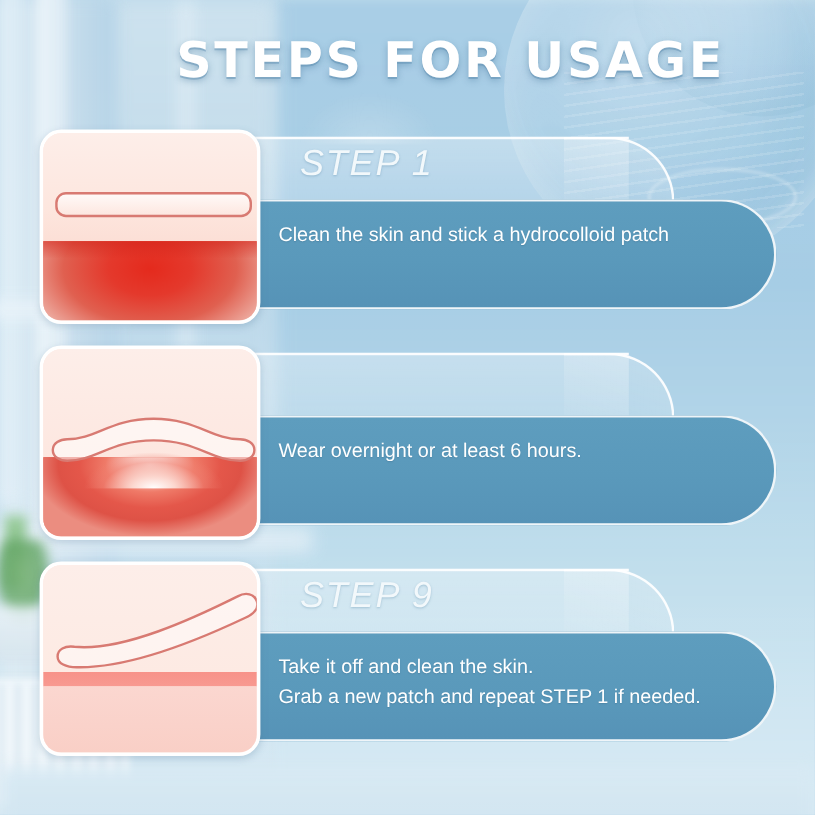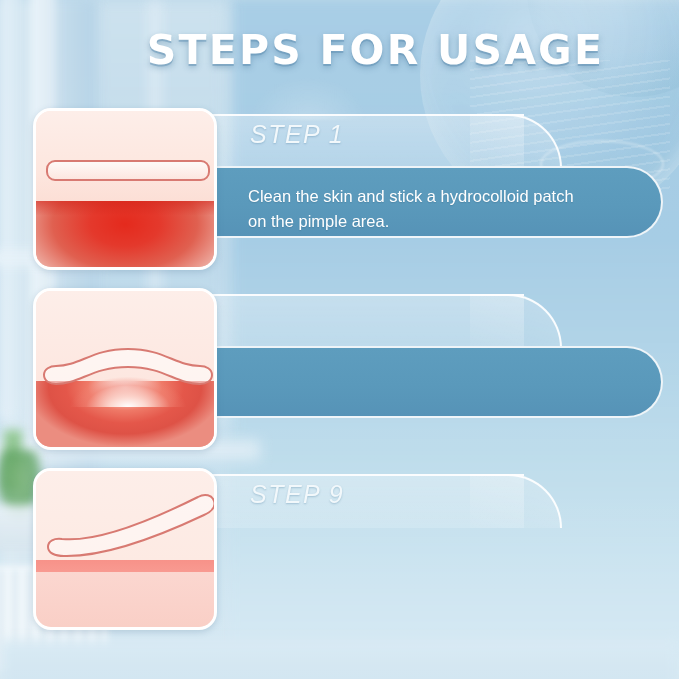--- a/index.html
+++ b/index.html
@@ -97,28 +97,28 @@
     position:absolute;left:470px;top:14px;width:92px;height:54px;
     border-top:2px solid rgba(255,255,255,.92);
     border-right:2px solid rgba(255,255,255,.92);
     border-top-right-radius:56px;
     background:linear-gradient(200deg, rgba(255,255,255,.26), rgba(255,255,255,.05));
     box-sizing:border-box;
   }
   .tab-label{
     position:absolute;left:250px;top:20px;
     font-family:"Liberation Sans", sans-serif;
-    font-style:italic;font-weight:normal;font-size:25px;letter-spacing:1.5px;
+    font-style:italic;font-weight:normal;font-size:30px;letter-spacing:1.5px;
     color:#f2f8fb;
     text-shadow:0 1px 2px rgba(70,120,155,.35);
   }
 
   
   .body-card{
-    position:absolute;left:136px;top:66px;width:527px;height:72px;
+    position:absolute;left:120px;top:66px;width:527px;height:92px;
     background:linear-gradient(180deg,#5e9dbe 0%, #5a99bb 55%, #5693b7 100%);
     border-radius:0 46px 46px 0;
     border:2px solid rgba(255,255,255,.9);
     border-left:none;
     box-sizing:border-box;
   }
   .body-text{
     position:absolute;left:112px;top:16px;width:400px;
     font-family:"Liberation Sans", sans-serif;
     font-size:16.5px;line-height:25px;color:#ffffff;
@@ -207,55 +207,61 @@
   </div>
 
   <div class="title">STEPS FOR USAGE</div>
 
   <div class="step step-1">
     <div class="tab"></div>
     <div class="tab-curve"></div>
     <div class="body-card">
       <div class="body-text">
         <div>Clean the skin and stick a hydrocolloid patch</div>
-        <div>on the pimple area.</div>
       </div>
     </div>
     <div class="tab-label">STEP 1</div>
 
     <div class="panel">
       <div class="skin-top"></div>
       <div class="skin-bottom s1-bottom"></div>
       <div class="s1-patch"></div>
     </div>
   </div>
 
   <div class="step step-2">
     <div class="tab"></div>
     <div class="tab-curve"></div>
     <div class="body-card">
       <div class="body-text">
+        <div>Wear overnight or at least 6 hours.</div>
       </div>
     </div>
 
     <div class="panel">
       <div class="skin-top s2-top"></div>
       <div class="skin-bottom s2-bottom"></div>
       <div class="s2-bump"></div>
       <div class="s2-patch">
         <svg width="176" height="42" viewBox="0 0 176 42">
           <path d="M4 32 C4 26 10 23 16 23 C40 23 52 6 88 6 C124 6 136 23 160 23 C166 23 172 26 172 32 C172 38 166 41 160 41 C136 41 124 24 88 24 C52 24 40 41 16 41 C10 41 4 38 4 32 Z" fill="rgba(255,255,255,0.55)" stroke="#d87a72" stroke-width="2"></path>
         </svg>
       </div>
     </div>
   </div>
 
   <div class="step step-3">
     <div class="tab"></div>
     <div class="tab-curve"></div>
+    <div class="body-card">
+      <div class="body-text">
+        <div>Take it off and clean the skin.</div>
+        <div>Grab a new patch and repeat STEP 1 if needed.</div>
+      </div>
+    </div>
     <div class="tab-label">STEP 9</div>
 
     <div class="panel">
       <div class="skin-top s3-top"></div>
       <div class="s3-line"></div>
       <div class="s3-bottom"></div>
       <div class="s3-patch">
         <svg width="176" height="80" viewBox="0 0 176 80">
           <path d="M6 62 C6 56 12 53 20 54 C60 58 120 30 156 12 C163 8 170 10 172 16 C174 22 169 27 162 30 C126 47 66 72 22 71 C13 71 6 68 6 62 Z" fill="rgba(255,255,255,0.45)" stroke="#d87a72" stroke-width="2"></path>
         </svg>

